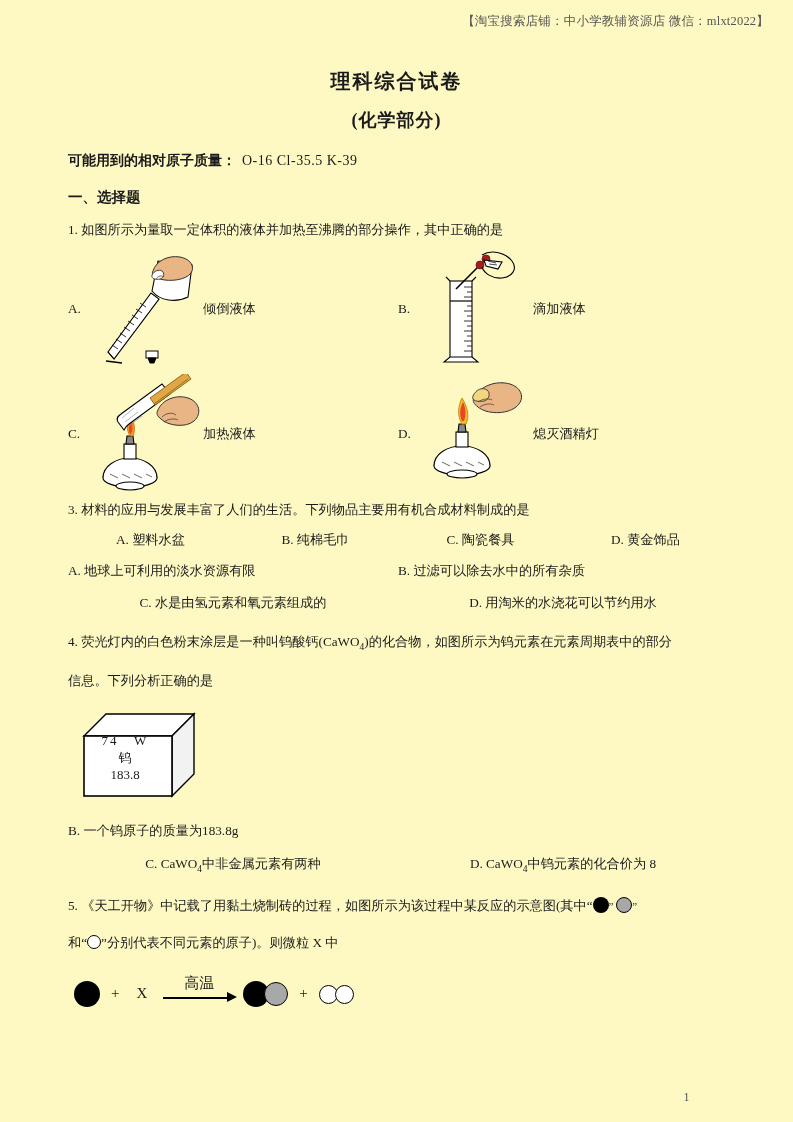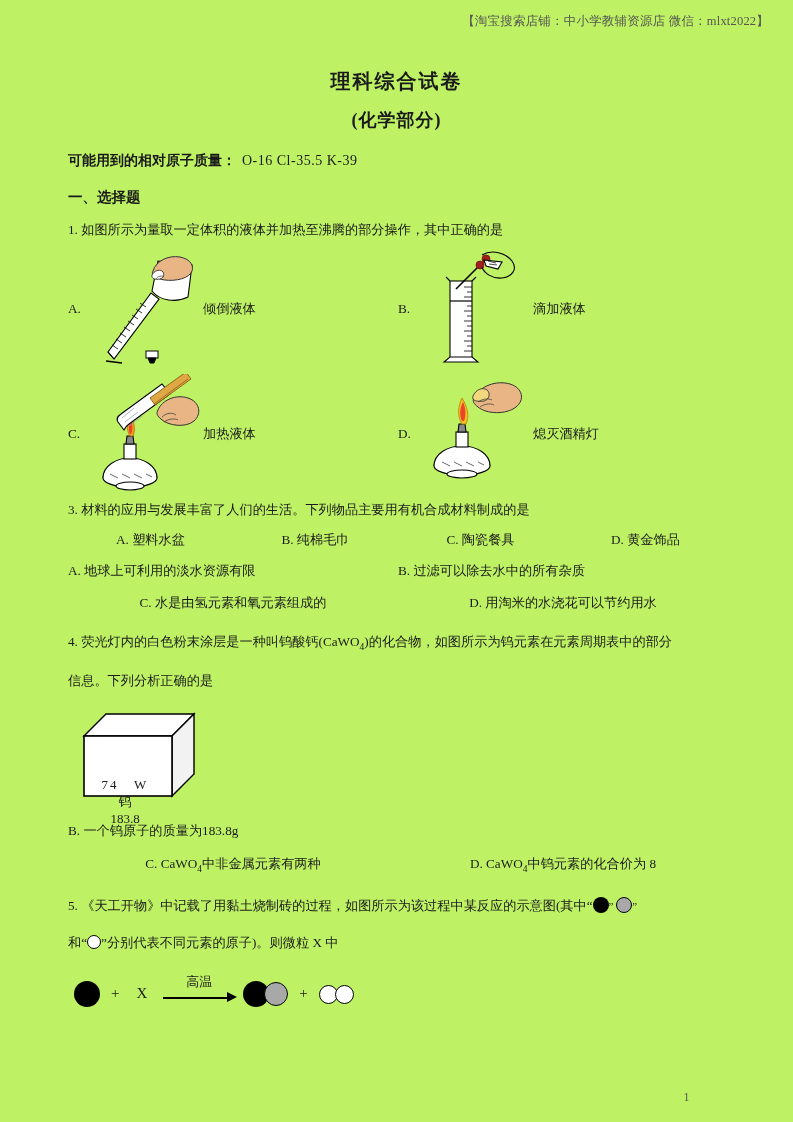--- a/index.html
+++ b/index.html
@@ -9,21 +9,21 @@
   }
   body {
     font-family: "Liberation Serif", "DejaVu Serif", serif;
     color: #1a1a1a;
   }
   .page {
     position: relative;
     width: 793px;
     height: 1122px;
     margin: 0 auto;
-    background: #bef264;
+    background: #fef9c3;
     overflow: hidden;
     box-sizing: border-box;
   }
 
   
   .watermark {
     position: absolute;
     top: 13px;
     right: 24px;
     font-size: 12.5px;
@@ -177,21 +177,21 @@
   .cube-text {
     position: absolute;
     left: 14px;
     top: 27px;
     width: 86px;
     text-align: center;
     font-size: 13px;
     line-height: 1.3;
     font-family: "Liberation Serif", "DejaVu Serif", serif;
   }
-  .cube-text .row1 { letter-spacing: 2px; margin-top: 44px; }
+  .cube-text .row1 { letter-spacing: 2px; }
 
   
   .reaction {
     position: relative;
     height: 52px;
     margin: 16px 0 0 0;
   }
   .rx {
     position: absolute;
     left: 6px;
@@ -225,22 +225,22 @@
   .arrow-box {
     position: relative;
     width: 76px;
     height: 40px;
     margin: 0 6px 0 8px;
   }
   .arrow-box .above {
     position: absolute;
     top: -2px; left: 0; width: 76px;
     text-align: center;
-    font-size: 13px;
-    font-family: Liberation Sans, sans-serif;
+    font-size: 15px;
+    font-family: Liberation Serif, serif;
   }
   .arrow-box .shaft {
     position: absolute;
     top: 23px; left: 2px;
     width: 66px; height: 1.6px;
     background: #000;
   }
   .arrow-box .head {
     position: absolute;
     top: 18px; left: 66px;

